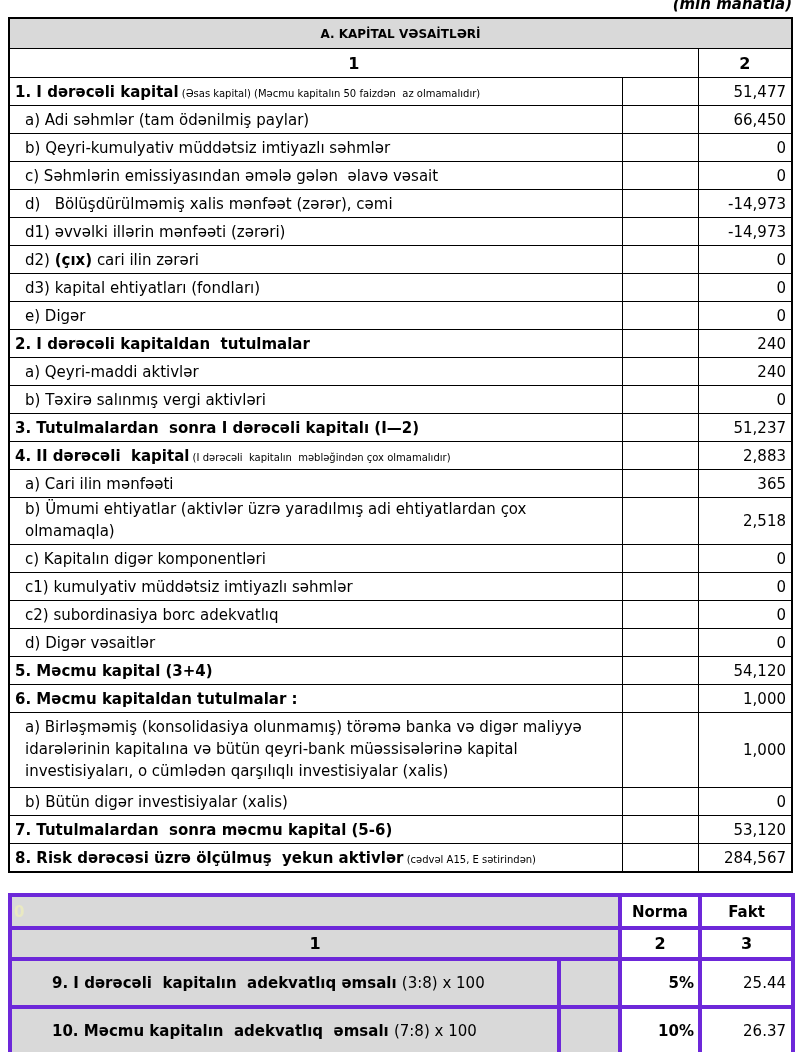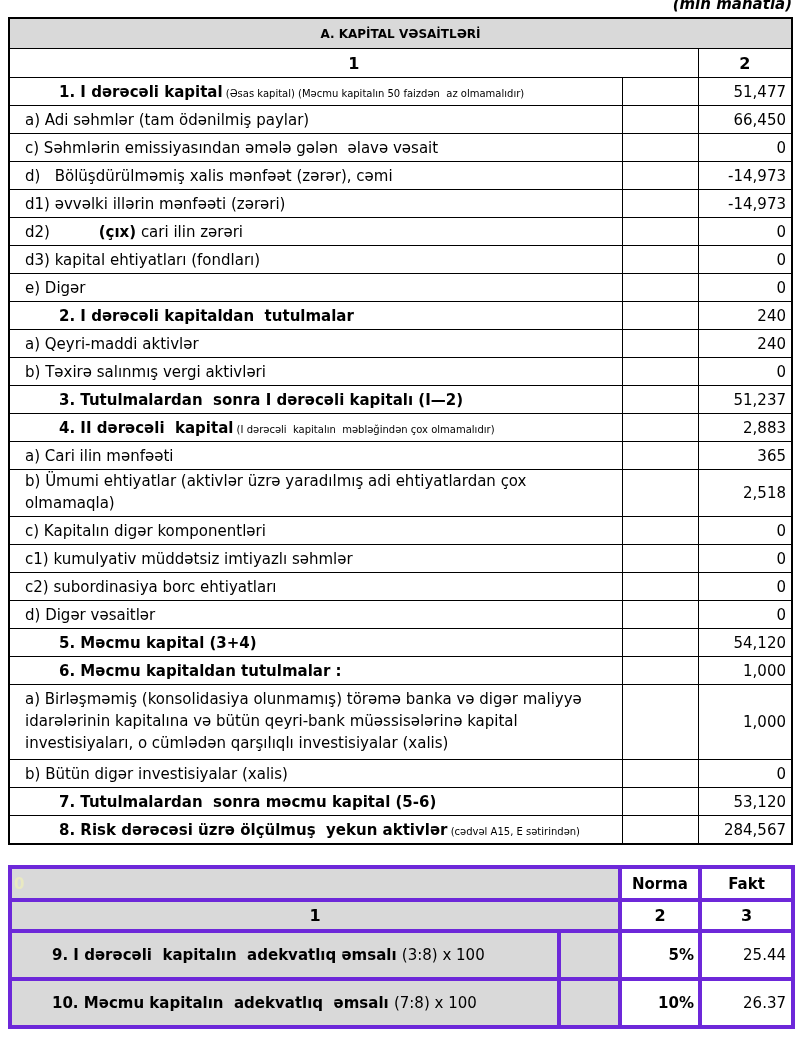--- a/index.html
+++ b/index.html
@@ -43,21 +43,21 @@
   }
 
   td.c-label {
     font-size: 15px;
     padding: 0 3px 0 5px;
     white-space: pre;
     overflow: hidden;
     height: 27px;
   }
   td.c-label.sub { padding-left: 15px; }
-  td.c-label .strong { font-weight: bold; margin-left: 44px; }
+  td.c-label .strong { font-weight: bold; }
   td.c-label .note { font-size: 10px; }
 
   tr.h2 td { height: 44px; }
   tr.h3 td { height: 72px; margin-top: 41px; }
   tr.h2 td.c-label, tr.h3 td.c-label { white-space: pre-wrap; line-height: 22px; }
 
   td.c-mid { background: #fff; }
   td.c-val {
     text-align: right;
     padding-right: 5px;
@@ -113,20 +113,25 @@
     <td class="c-label"><span class="pre"></span><span class="strong">1. I dərəcəli kapital</span><span class="post"></span><span class="note"> (Əsas kapital) (Məcmu kapitalın 50 faizdən  az olmamalıdır)</span></td>
     <td class="c-mid"></td>
     <td class="c-val">51,477</td>
   </tr>
         <tr>
     <td class="c-label sub"><span class="pre">a) Adi səhmlər (tam ödənilmiş paylar)</span><span class="strong"></span><span class="post"></span><span class="note"></span></td>
     <td class="c-mid"></td>
     <td class="c-val">66,450</td>
   </tr>
         <tr>
+    <td class="c-label sub"><span class="pre">b) Qeyri-kumulyativ müddətsiz imtiyazlı səhmlər</span><span class="strong"></span><span class="post"></span><span class="note"></span></td>
+    <td class="c-mid"></td>
+    <td class="c-val">0</td>
+  </tr>
+        <tr>
     <td class="c-label sub"><span class="pre">c) Səhmlərin emissiyasından əmələ gələn  əlavə vəsait</span><span class="strong"></span><span class="post"></span><span class="note"></span></td>
     <td class="c-mid"></td>
     <td class="c-val">0</td>
   </tr>
         <tr>
     <td class="c-label sub"><span class="pre">d)   Bölüşdürülməmiş xalis mənfəət (zərər), cəmi</span><span class="strong"></span><span class="post"></span><span class="note"></span></td>
     <td class="c-mid"></td>
     <td class="c-val">-14,973</td>
   </tr>
         <tr>
@@ -188,21 +193,21 @@
     <td class="c-label sub"><span class="pre">c) Kapitalın digər komponentləri</span><span class="strong"></span><span class="post"></span><span class="note"></span></td>
     <td class="c-mid"></td>
     <td class="c-val">0</td>
   </tr>
         <tr>
     <td class="c-label sub"><span class="pre">c1) kumulyativ müddətsiz imtiyazlı səhmlər</span><span class="strong"></span><span class="post"></span><span class="note"></span></td>
     <td class="c-mid"></td>
     <td class="c-val">0</td>
   </tr>
         <tr>
-    <td class="c-label sub"><span class="pre">c2) subordinasiya borc ehtiyatları</span><span class="strong"></span><span class="post"></span><span class="note"></span></td>
+    <td class="c-label sub"><span class="pre">c2) subordinasiya borc adekvatlıq</span><span class="strong"></span><span class="post"></span><span class="note"></span></td>
     <td class="c-mid"></td>
     <td class="c-val">0</td>
   </tr>
         <tr>
     <td class="c-label sub"><span class="pre">d) Digər vəsaitlər</span><span class="strong"></span><span class="post"></span><span class="note"></span></td>
     <td class="c-mid"></td>
     <td class="c-val">0</td>
   </tr>
         <tr>
     <td class="c-label"><span class="pre"></span><span class="strong">5. Məcmu kapital (3+4)</span><span class="post"></span><span class="note"></span></td>

